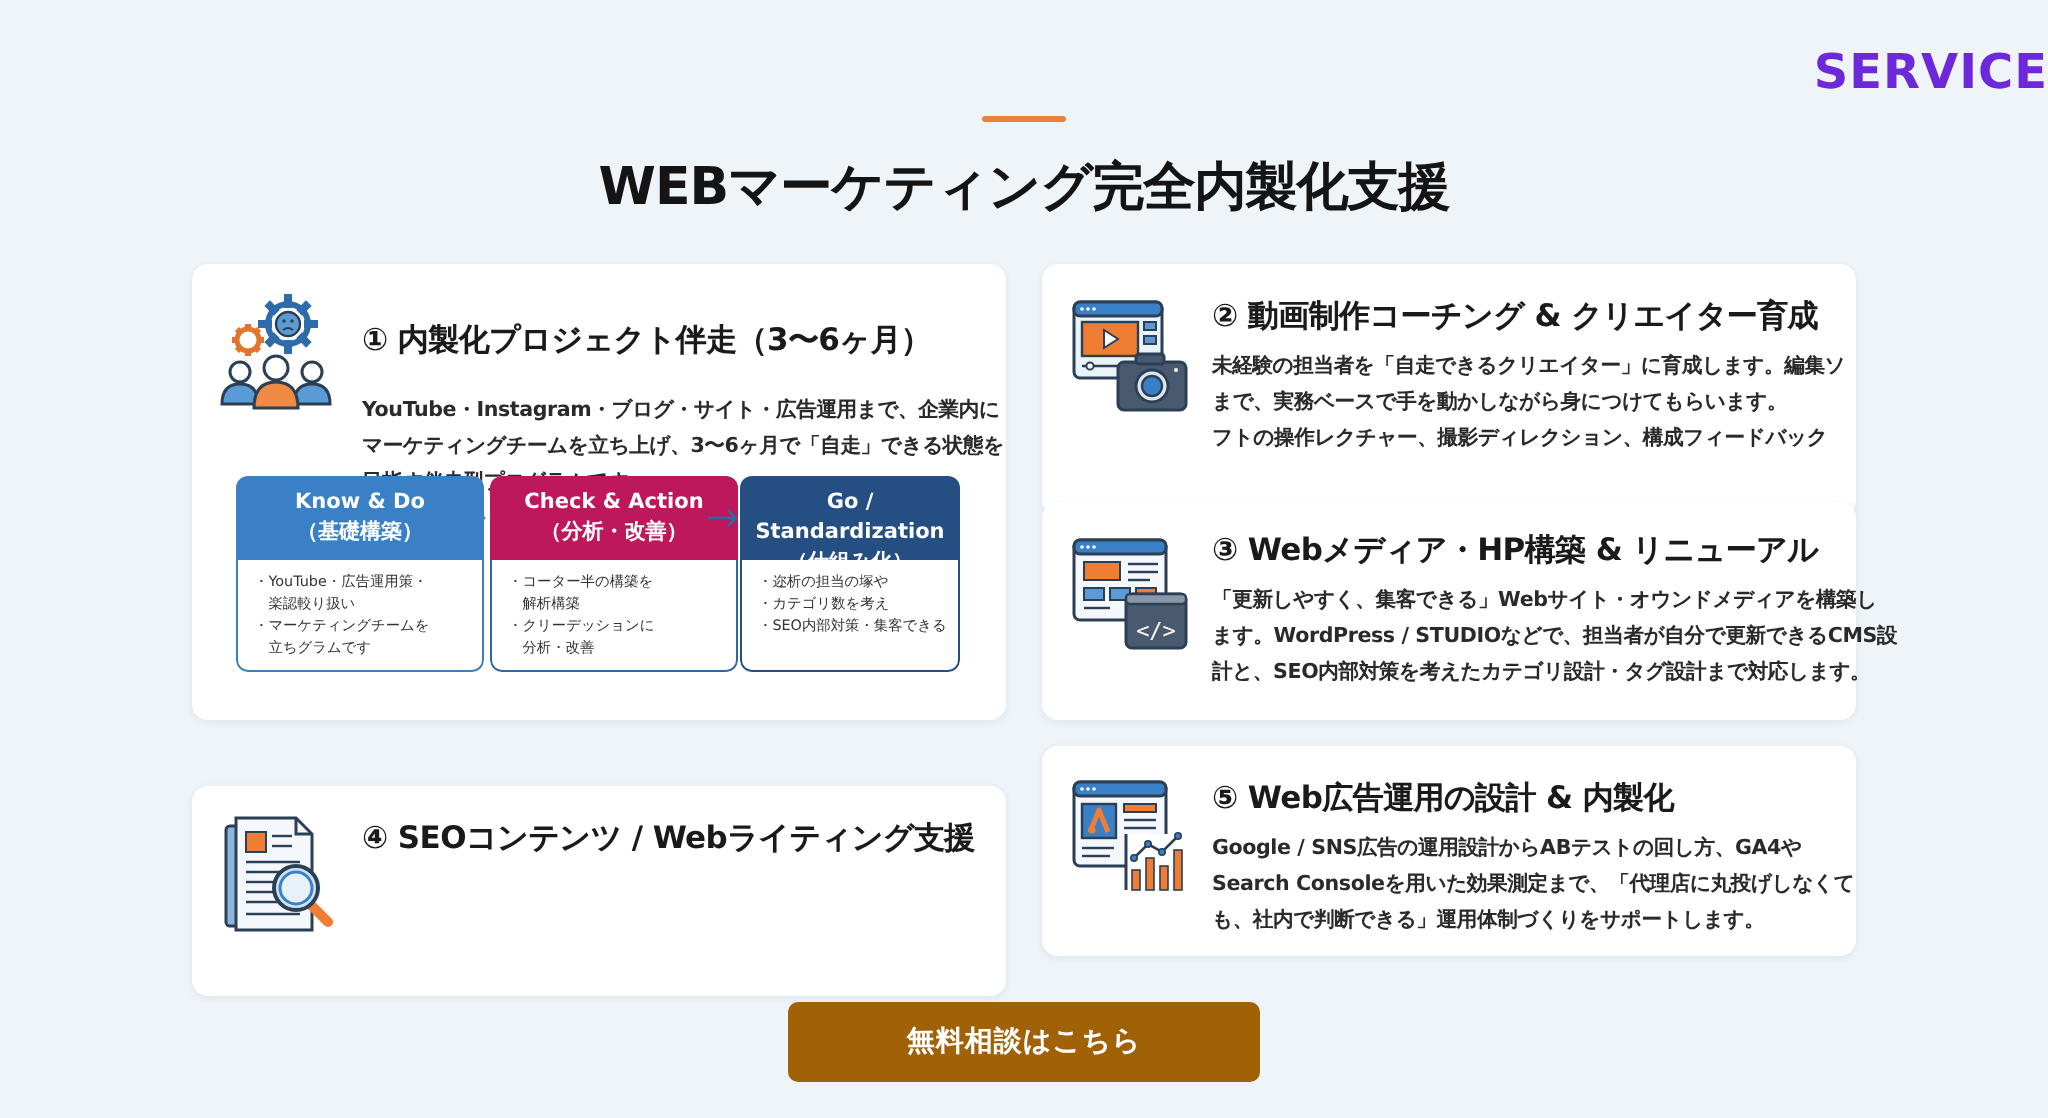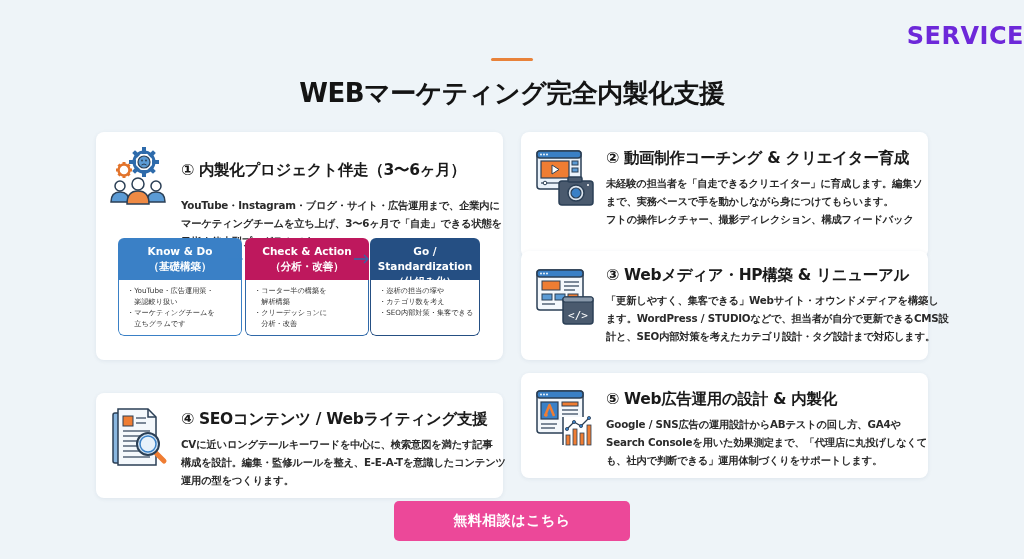--- a/index.html
+++ b/index.html
@@ -50,21 +50,21 @@
       height: 56px; background: #fff; border: 1.5px solid; border-top: none;
       border-radius: 0 0 6px 6px; padding: 5px 6px 0 8px;
       font-size: 7.2px; line-height: 11px; color: #333;
     }
     .step-body span { display: block; white-space: nowrap; }
     .arrow {
       position: absolute; top: 254px; width: 16px; height: 10px;
     }
     .cta {
       position: absolute; left: 394px; top: 501px; width: 236px; height: 40px;
-      background: #ec4899; border-radius: 5px; border: none;
+      background: #a16207; border-radius: 5px; border: none;
       color: #fff; font-size: 14px; font-weight: bold; letter-spacing: 0.5px;
       display: flex; align-items: center; justify-content: center;
       font-family: "DejaVu Sans", "Liberation Sans", sans-serif;
       cursor: pointer;
     }
   </style>
 </head>
 <body>
 
 <div class="eyebrow">SERVICE</div>
@@ -234,25 +234,20 @@
       <line x1="13" y1="34" x2="28" y2="34" stroke="#2b3f55" stroke-width="1.2"></line>
       <line x1="13" y1="39" x2="28" y2="39" stroke="#2b3f55" stroke-width="1.2"></line>
       <line x1="13" y1="44" x2="30" y2="44" stroke="#2b3f55" stroke-width="1.2"></line>
       <line x1="13" y1="50" x2="40" y2="50" stroke="#2b3f55" stroke-width="1.2"></line>
       <line x1="45" y1="45" x2="54" y2="54" stroke="#ef7d33" stroke-width="5" stroke-linecap="round"></line>
       <circle cx="38" cy="37" r="11" fill="#cfe3f5" stroke="#2b3f55" stroke-width="2"></circle>
       <circle cx="38" cy="37" r="8" fill="#e7f1fa" stroke="#3a80c6" stroke-width="1.5"></circle>
     </svg>
   </div>
   <div class="card-title" style="left:85px;top:16px;">④ SEOコンテンツ / Webライティング支援</div>
-  <div class="card-desc" style="left:85px;top:42px;">
-    <span>CVに近いロングテールキーワードを中心に、検索意図を満たす記事</span>
-    <span>構成を設計。編集・監修ルールを整え、E-E-A-Tを意識したコンテンツ</span>
-    <span>運用の型をつくります。</span>
-  </div>
 </div>
 
 <div class="card" style="left:521px;top:373px;width:407px;height:105px;">
   <div class="icon" style="left:14px;top:14px;width:60px;height:62px;">
     <svg width="60" height="62" viewBox="0 0 60 62">
       <rect x="2" y="4" width="46" height="42" rx="3" fill="#f4f8fc" stroke="#2b3f55" stroke-width="1.5"></rect>
       <rect x="2" y="4" width="46" height="7" rx="3" fill="#3a80c6" stroke="#2b3f55" stroke-width="1.5"></rect>
       <circle cx="6" cy="7.5" r="0.9" fill="#fff"></circle>
         <circle cx="9" cy="7.5" r="0.9" fill="#fff"></circle>
         <circle cx="12" cy="7.5" r="0.9" fill="#fff"></circle>

